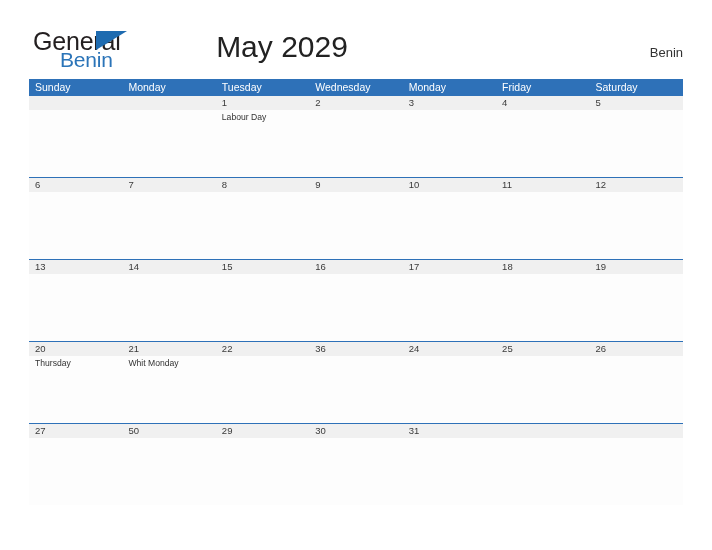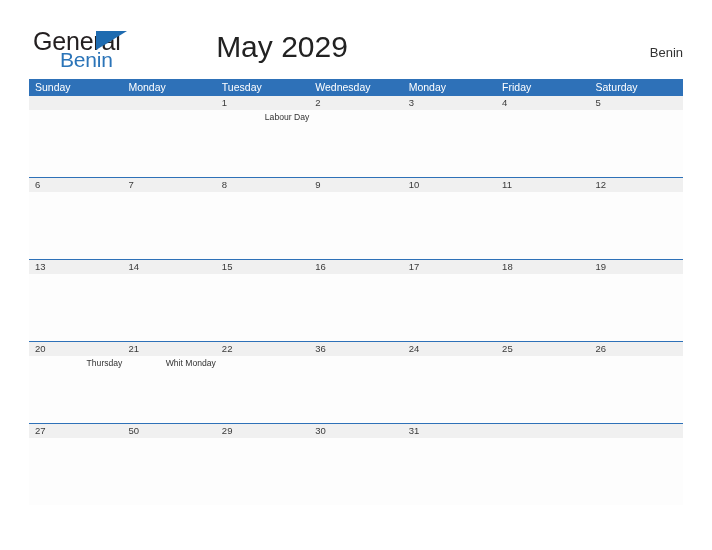--- a/index.html
+++ b/index.html
@@ -140,21 +140,20 @@
     font-size: 9.5px;
     line-height: 14px;
     font-family: "Liberation Sans", sans-serif;
   }
 
   .week-events {
     display: flex;
     width: 654px;
     height: 67px;
     background: #fdfdfd;
-    text-align: right;
   }
   .event-cell {
     width: 93.4285px;
     height: 67px;
     box-sizing: border-box;
     padding-left: 6px;
     padding-top: 2px;
     color: #333333;
     font-size: 8.6px;
     line-height: 11px;

